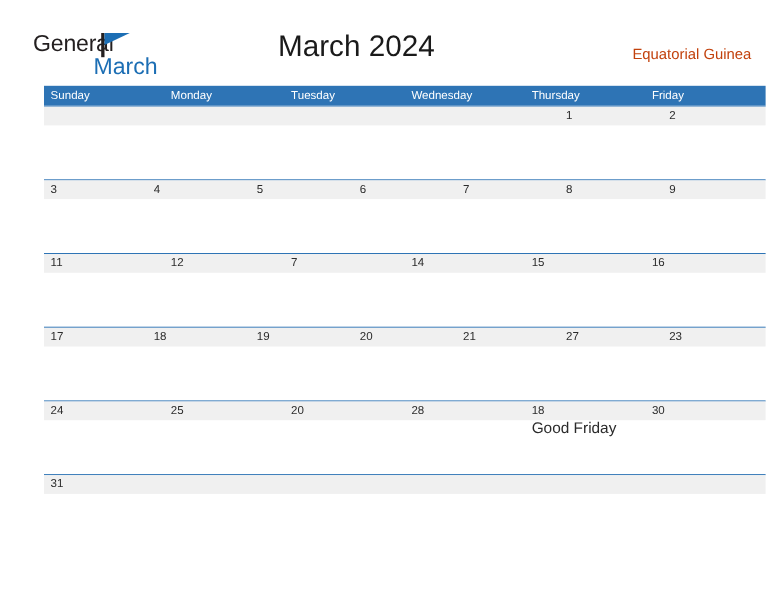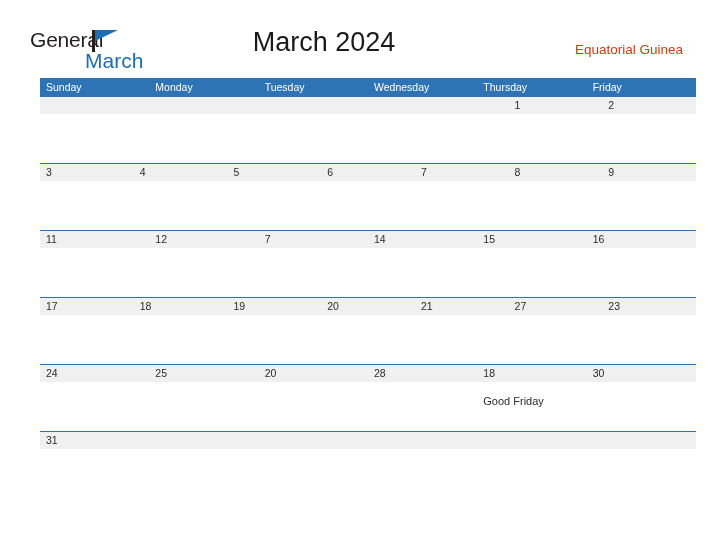--- a/index.html
+++ b/index.html
@@ -157,25 +157,25 @@
     overflow: hidden;
   }
   .day-num {
     font-size: 10.5px;
     color: #2b2b2b;
     line-height: 17px;
     height: 17px;
     display: block;
   }
   .day-event {
-    font-size: 11px;
+    font-size: 14px;
     color: #2b2b2b;
     line-height: 13px;
     display: block;
-    margin-top: 13px;
+    margin-top: 1px;
     white-space: nowrap;
   }
 </style>
 </head>
 <body>
 
 <div class="page">
 
   <div class="header">
 

